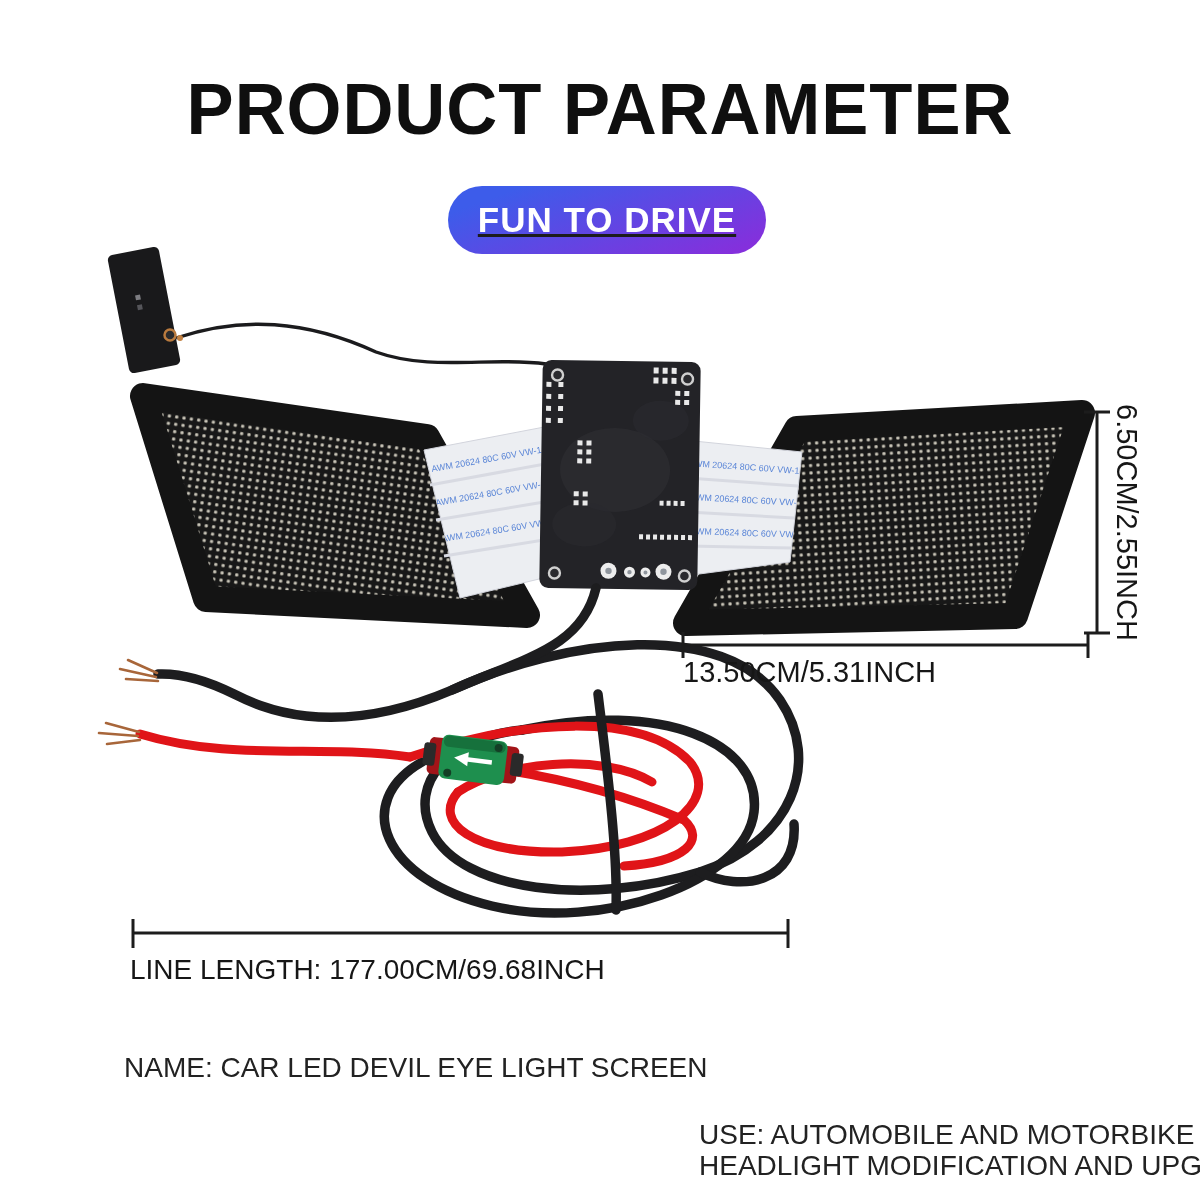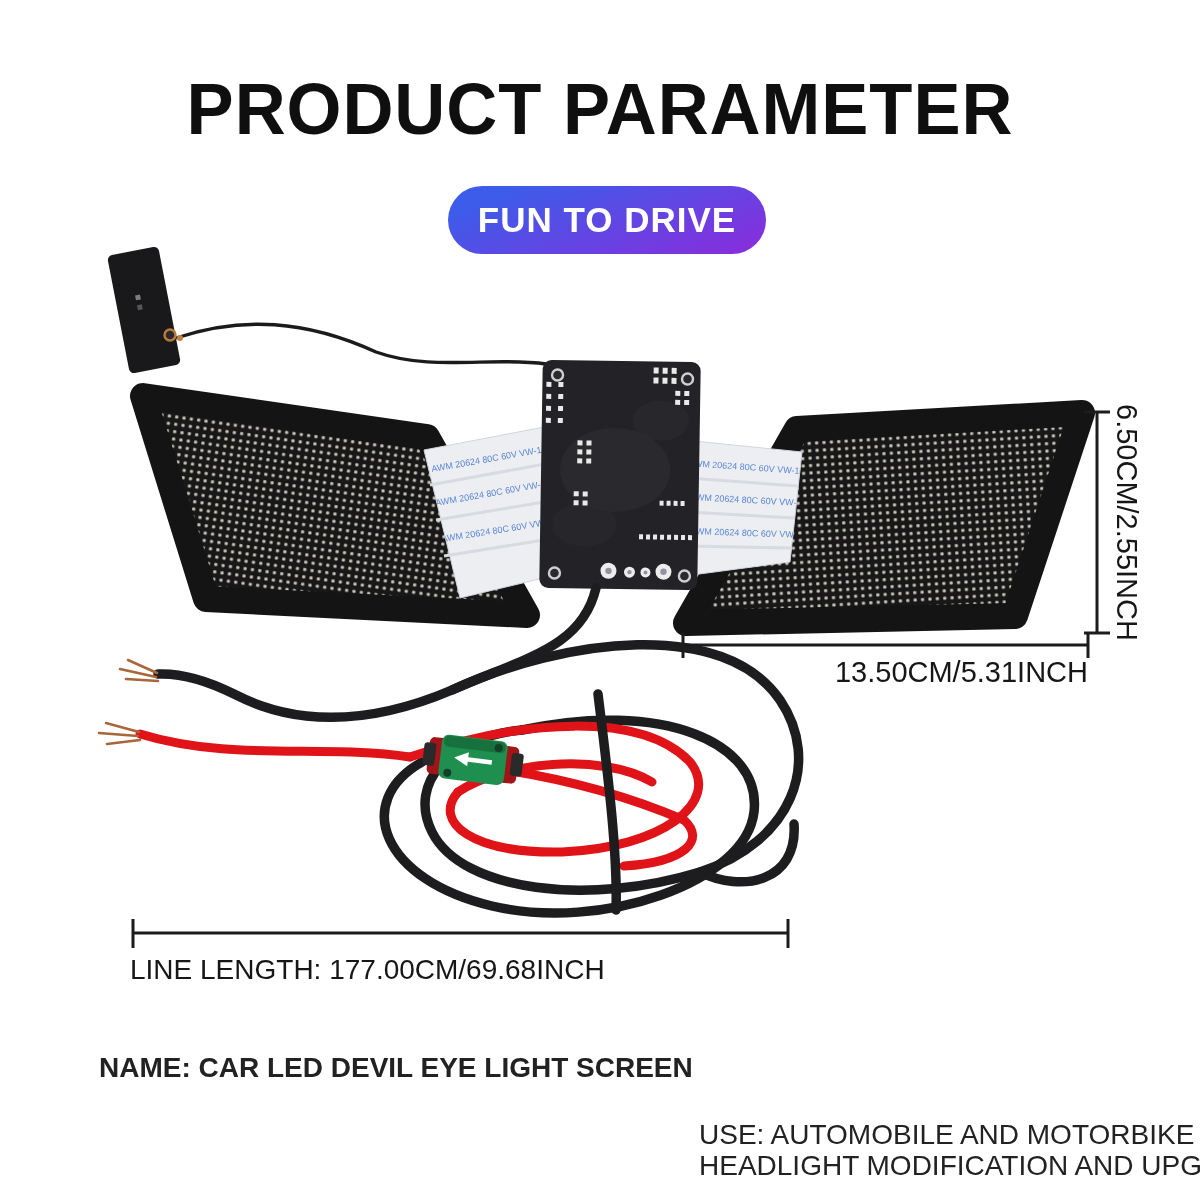--- a/index.html
+++ b/index.html
@@ -11,35 +11,35 @@
   #photo-svg { position:absolute; left:0; top:0; width:1200px; height:1200px; }
   .page-title {
     position:absolute; left:0; right:0; top:68px; text-align:center;
     font-size:72px; font-weight:bold; color:#0f0f0f; letter-spacing:1px;
     transform:scaleX(0.98);
   }
   .badge {
     position:absolute; left:448px; top:186px; width:318px; height:68px;
     border-radius:36px;
     background:linear-gradient(160deg, #3d5cea 15%, #8430dc 92%);
-    display:flex; align-items:center; justify-content:center;
+    display:flex; align-items:center; justify-content:center;text-decoration:underline;
   }
   .badge span { color:#ffffff; font-size:35px; font-weight:bold; letter-spacing:1px; }
   .dim-label {
     position:absolute; font-size:29px; color:#161616; white-space:nowrap;
   }
-  .dim-width-label { left:683px; top:656px; width:405px; text-align:right; }
+  .dim-width-label { left:683px; top:656px; width:405px; text-align:left; }
   .dim-height-label {
     left:1110px; top:404px; height:240px;
     writing-mode:vertical-rl; text-orientation:mixed;
     display:flex; align-items:center;
   }
   .dim-line-length-label { left:130px; top:954px; width:650px; font-size:28px; }
   .spec { position:absolute; font-size:28px; color:#222222; white-space:nowrap; }
-  .spec-name   { left:99px; top:1052px;font-weight:bold; }
+  .spec-name   { left:124px; top:1052px; }
   .spec-voltage{ left:699px; top:1052px; }
   .spec-mode   { left:108px; top:1114px; }
   .spec-use    { left:699px; top:1119px; line-height:31px; }
 </style>
 </head>
 <body>
 
 <div id="stage">
 
   <svg id="photo-svg" viewBox="0 0 1200 1200" xmlns="http://www.w3.org/2000/svg">

